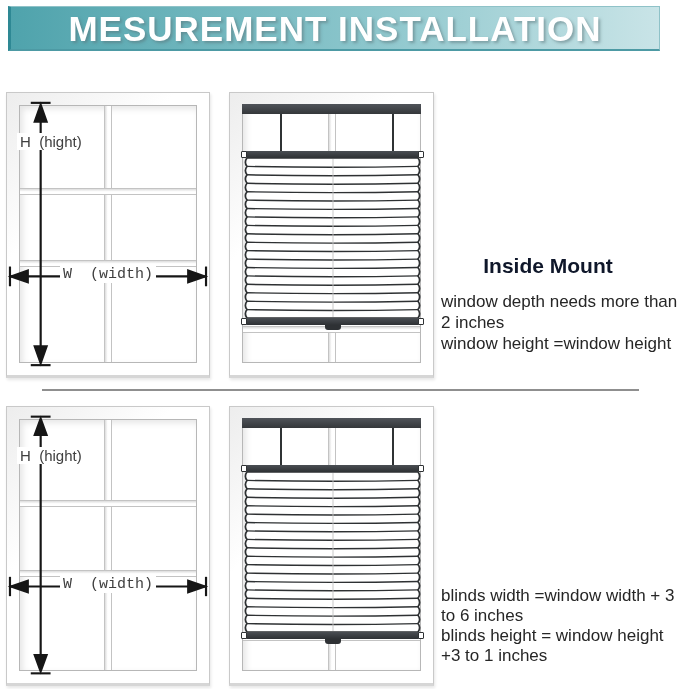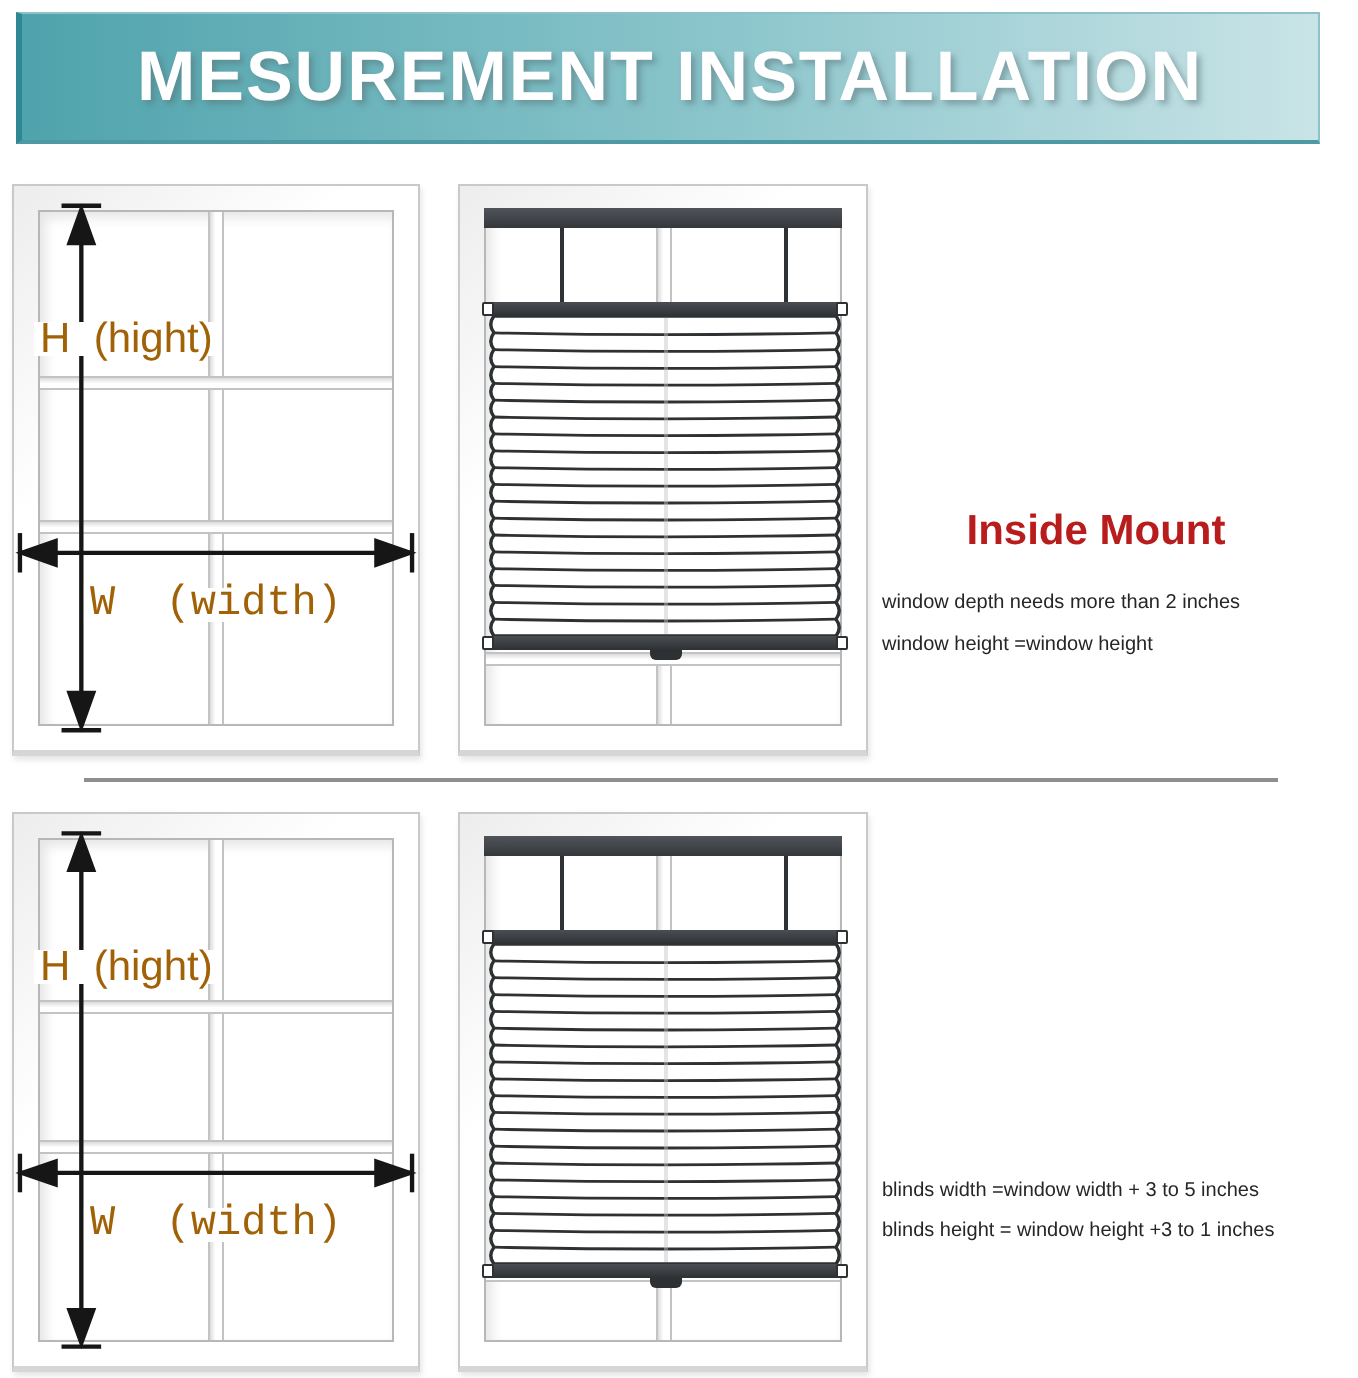--- a/index.html
+++ b/index.html
@@ -1,23 +1,23 @@
 <!DOCTYPE html>
 <html><head>
 <meta charset="utf-8">
 <style>
   html,body{margin:0;padding:0;background:#fff;}
   .page{position:relative;width:679px;height:689px;background:#ffffff;
         font-family:"Liberation Sans",sans-serif;overflow:hidden;}
 
   
-  .banner{position:absolute;left:8px;top:6px;width:652px;height:66px;
+  .banner{position:absolute;left:8px;top:6px;width:652px;height:45px;
           background:linear-gradient(to right,#4FA3AC,#8cc6cc 55%,#C9E4E7);
           border:1px solid #8fc2c8;border-left:3px solid #2E8894;border-bottom:2px solid #4d9aa4;
-          display:flex;align-items:center;justify-content:center;box-sizing:border-box;}
+          display:flex;align-items:flex-end;justify-content:center;box-sizing:border-box;}
   .banner-title{color:#ffffff;font-weight:bold;font-size:35px;letter-spacing:1px;
           text-shadow:2px 2px 3px rgba(90,115,120,.55);white-space:nowrap;}
 
   
   .divider{position:absolute;left:42px;top:389px;width:597px;height:0;
            border-top:2px solid #8f8f8f;}
 
   
   .window{position:absolute;background:linear-gradient(135deg,#ededed,#ffffff 35%);
           border:1px solid #c9c9c9;border-bottom:3px solid #d6d6d6;box-sizing:border-box;
@@ -32,22 +32,22 @@
             border-top:1px solid #c3c3c3;border-bottom:1px solid #c3c3c3;box-sizing:border-box;}
   .muntin-h.m1{top:32%;} .muntin-h.m2{top:60%;} .muntin-h.mlow{bottom:29px;}
 
   
   .win-plain-a{left:6px;top:92px;width:204px;height:286px;}
   .win-blind-a{left:229px;top:92px;width:205px;height:286px;}
   .win-plain-b{left:6px;top:406px;width:204px;height:280px;}
   .win-blind-b{left:229px;top:406px;width:205px;height:280px;}
 
   .measure-svg{position:absolute;inset:0;width:100%;height:100%;}
-  .dim-label{position:absolute;color:#a16207;font-size:21px;background:#ffffff;
-             padding:0 3px;white-space:pre;line-height:17px;margin-top:28px;}
+  .dim-label{position:absolute;color:#404040;font-size:15px;background:#ffffff;
+             padding:0 3px;white-space:pre;line-height:17px;}
   .h-label{left:10px;top:40px;}
   .w-label{left:50%;top:calc(65% - 10px);transform:translateX(-50%);font-family:Liberation Mono, monospace;}
 
   
   .headrail{position:absolute;left:12px;right:12px;top:11px;height:10px;
             background:linear-gradient(180deg,#50545a,#34373a);}
   .cord{position:absolute;top:21px;height:37px;width:2px;background:#2f3234;}
   .cord.c1{left:50px;} .cord.c2{left:162px;}
   .shade{position:absolute;left:13px;right:11px;top:58px;height:180px;}
   .rail{position:absolute;left:2px;right:2px;height:7px;
@@ -59,22 +59,22 @@
   .cap.bl{top:167px;left:-2px;} .cap.br{top:167px;right:-2px;}
   .pleats-svg{position:absolute;left:0;right:0;top:7px;height:160px;width:100%;}
   .see-line{position:absolute;left:50%;width:2px;top:8px;height:158px;margin-left:-1px;
             background:rgba(195,195,195,.45);}
   .handle{position:absolute;top:174px;left:50%;transform:translateX(-50%);
           width:16px;height:5px;background:#2e3134;border-radius:0 0 3px 3px;}
 
   
   .info{position:absolute;width:238px;}
   .info-inside{left:441px;top:254px;} .info-outside{left:441px;top:570px;}
-  .info-title{color:#b91c1c;font-weight:bold;font-size:21px;text-align:center;width:214px;}
-  .info-lines{margin-top:13px;font-size:10px;color:#262626;line-height:21px;}
+  .info-title{color:#0f172a;font-weight:bold;font-size:21px;text-align:center;width:214px;}
+  .info-lines{margin-top:13px;font-size:17px;color:#262626;line-height:21px;}
   .info-outside .info-lines{margin-top:16px;line-height:20px;}
 </style>
 </head>
 <body>
 
 <div class="page">
 
   <div class="banner">
     <div class="banner-title">MESUREMENT INSTALLATION</div>
   </div>
@@ -185,19 +185,19 @@
         <div class="cap tl"></div>
         <div class="cap tr"></div>
         <div class="cap bl"></div>
         <div class="cap br"></div>
         <div class="handle"></div>
       </div>
     </div>
 
     <div class="info info-outside">
       <div class="info-lines">
-        <div>blinds width =window width + 3 to 5 inches</div>
+        <div>blinds width =window width + 3 to 6 inches</div>
         <div>blinds height = window height +3 to 1 inches</div>
       </div>
     </div>
   </div>
 
 </div>
 
 </body></html>

